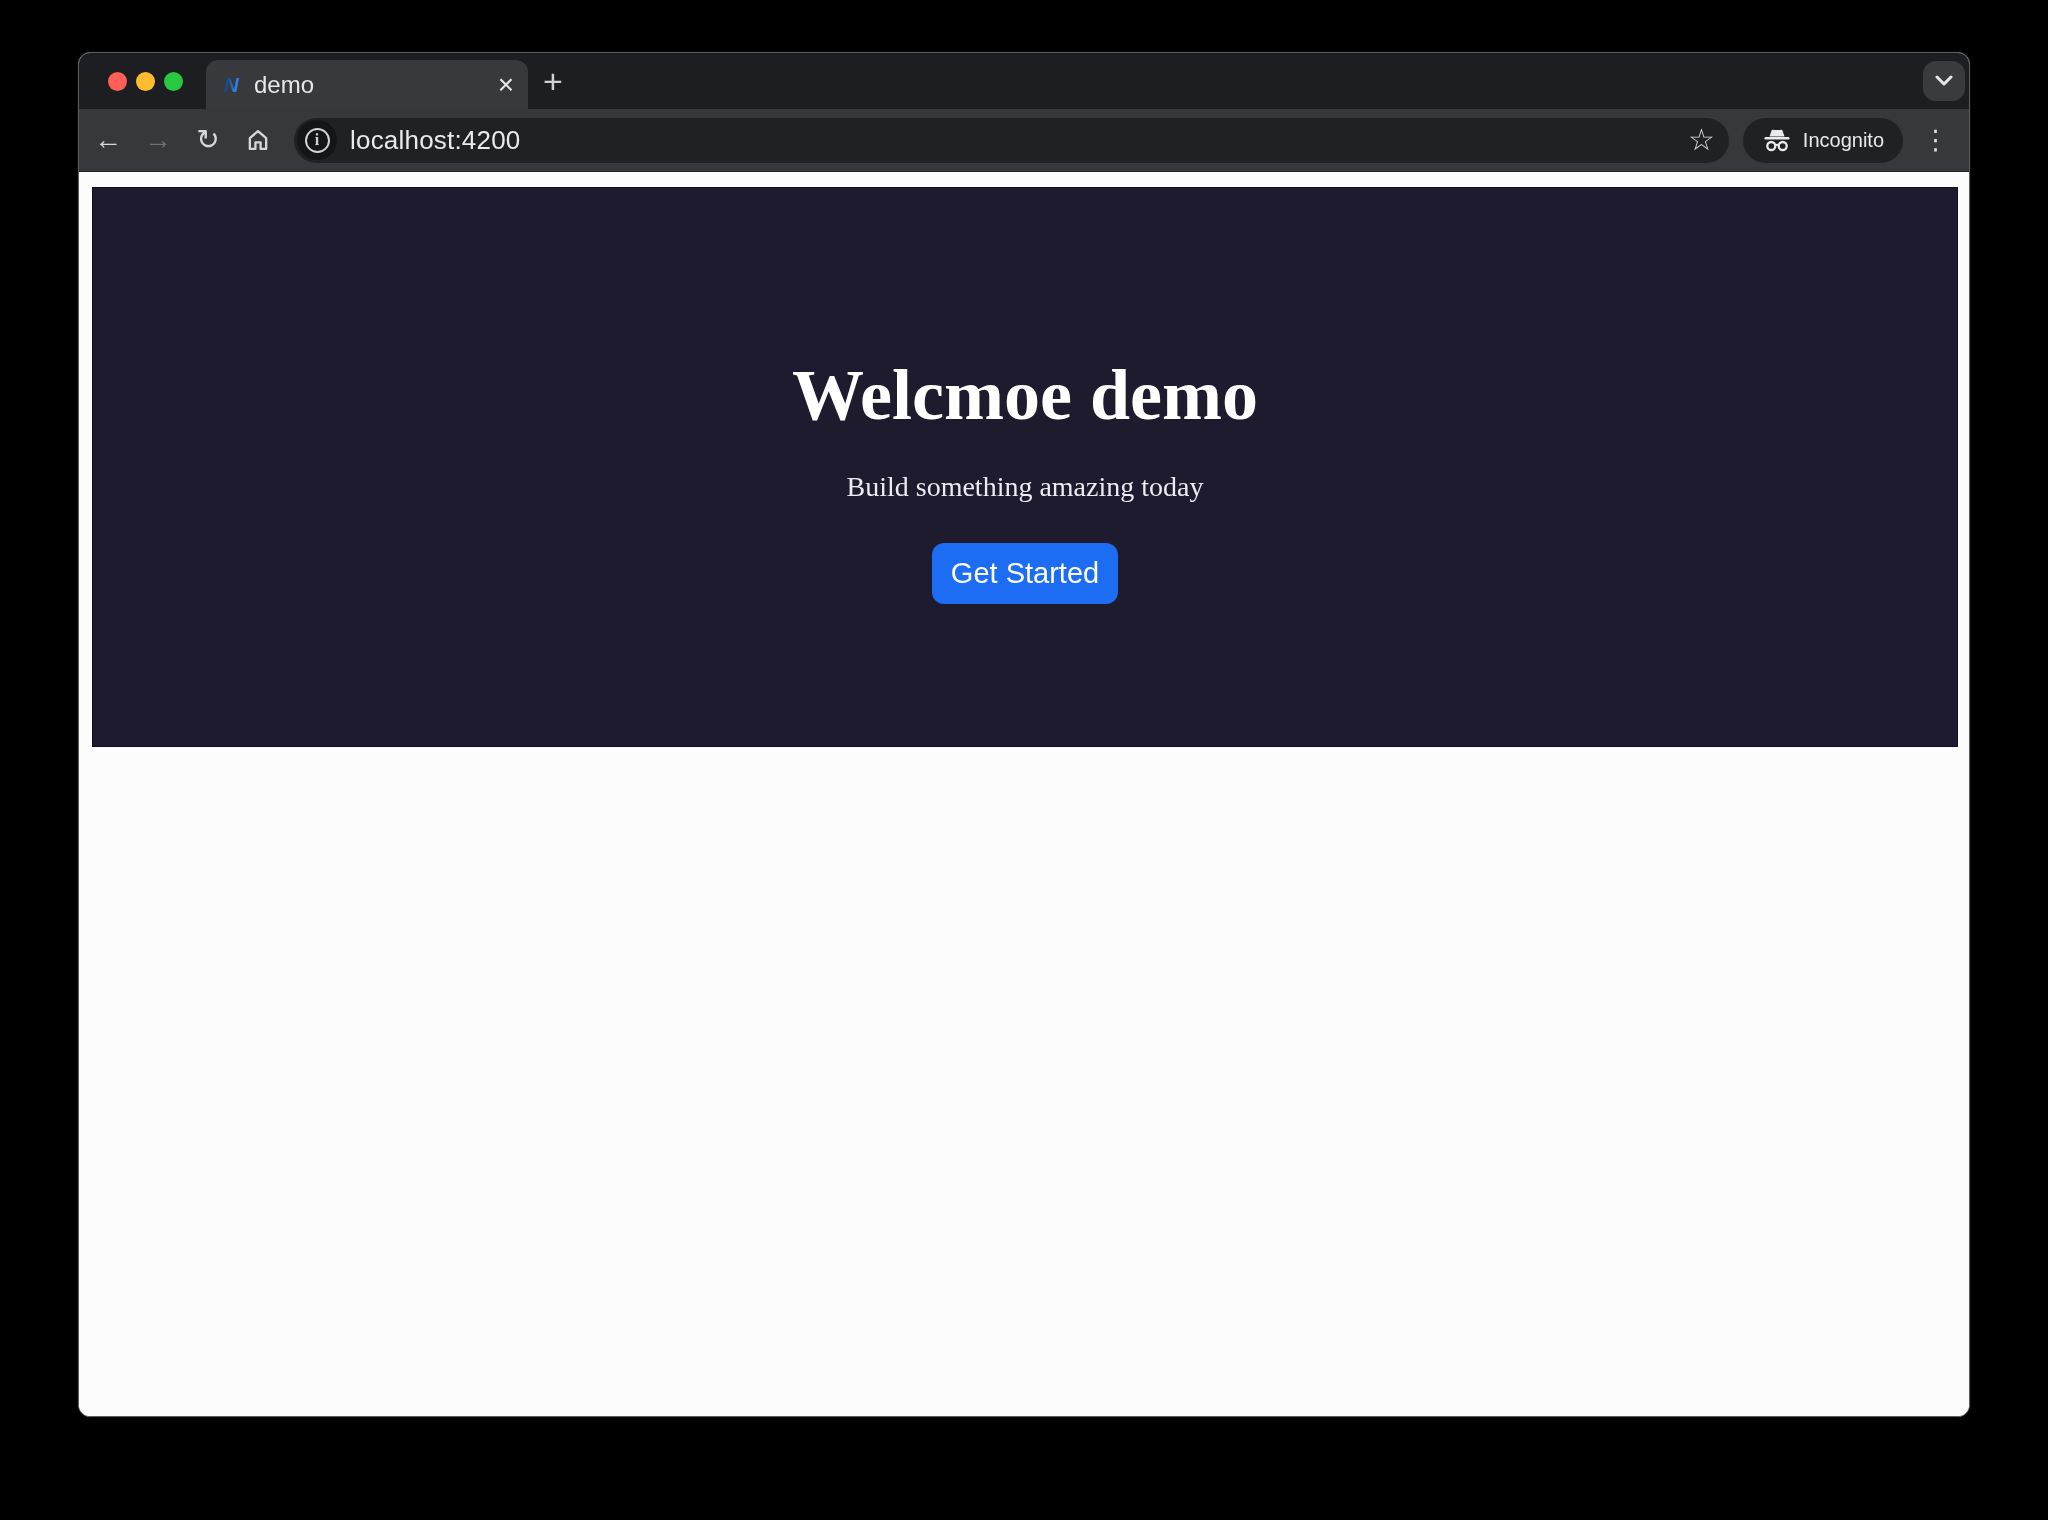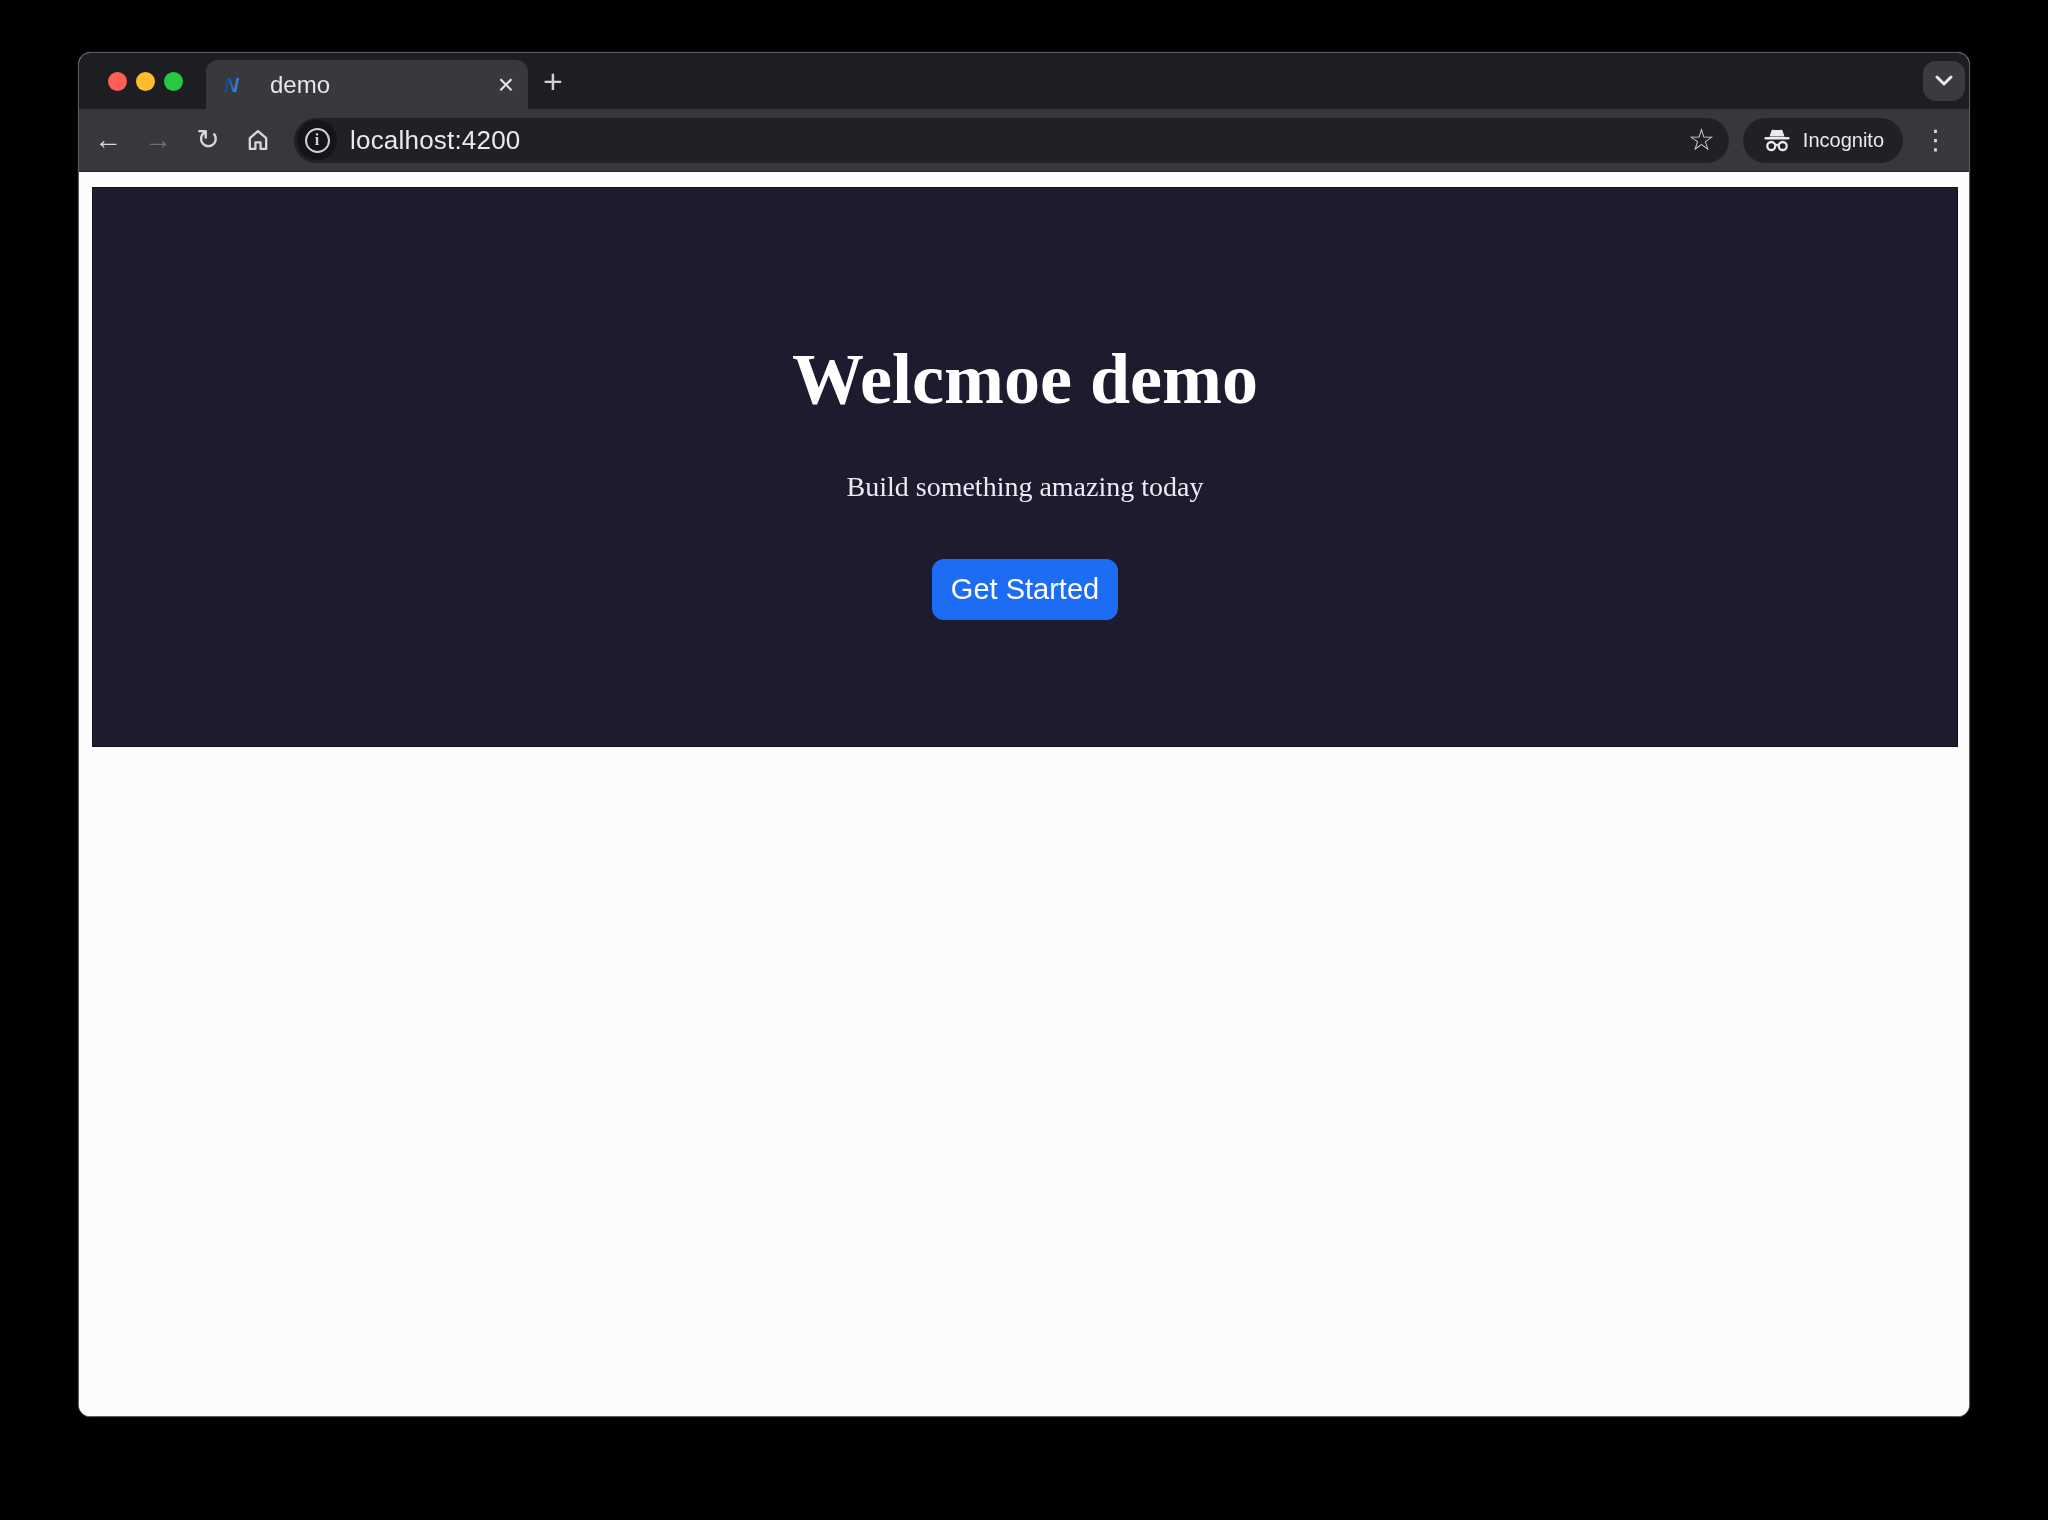--- a/index.html
+++ b/index.html
@@ -18,21 +18,21 @@
   .light.yellow { background:#febc2e; }
   .light.green { background:#28c840; }
 
   .tab { position:absolute; left:127px; top:7px; width:322px; height:49px;
          background:#38393c; border-radius:12px 12px 0 0;
          display:flex; align-items:center; padding:0 14px; }
   .favicon { width:22px; height:22px; font-weight:bold; font-size:21px; line-height:22px;
              text-align:center; font-style:italic;
              background:linear-gradient(100deg,#123a66 20%,#2f7de1 70%,#6fb3ff);
              -webkit-background-clip:text; background-clip:text; color:transparent; }
-  .tab-title { margin-left:28px; color:#e6e7e9; font-size:24px; flex:1; }
+  .tab-title { margin-left:12px; color:#e6e7e9; font-size:24px; flex:1; }
   .tab-close { color:#e6e7e9; font-size:28px; line-height:28px; cursor:default; }
 
   .newtab { position:absolute; left:452px; top:8px; width:44px; height:42px;
             color:#cfd1d4; font-size:34px; line-height:40px; text-align:center;
             font-weight:300; }
   .tab-overflow { position:absolute; left:1844px; top:8px; width:42px; height:40px;
                   background:#3a3b3e; border-radius:13px; display:flex;
                   align-items:center; justify-content:center; }
 
   
@@ -55,21 +55,21 @@
 
   .incog { height:45px; background:#202124; border-radius:23px; display:flex;
            align-items:center; gap:11px; padding:0 19px; margin-right:15px; }
   .incog-label { color:#e8eaed; font-size:20px; }
   .menu-dots { color:#d6d7d9; font-size:27px; line-height:1; padding:0 4px; }
 
   
   .page { height:1245px; background:#fcfcfd; padding:15px 11px 0 13px; }
   .hero { height:560px; background:#1d1b2d; border:1px solid #121020;
           display:flex; flex-direction:column; align-items:center;
-          justify-content:center; padding-top:29px;gap:16px; }
+          justify-content:center; padding-top:29px; }
   .hero-title { font-family:"Liberation Serif", serif; font-weight:bold;
                 color:#ffffff; font-size:72px; line-height:1; }
   .hero-sub { font-family:"Liberation Serif", serif; color:#eceaf2;
               font-size:28px; line-height:1; margin-top:42px; }
   .cta { margin-top:42px; width:186px; height:61px; background:#1c6cf4;
          border:none; border-radius:12px; color:#fff; font-size:29px;
          font-weight:500; font-family:"Liberation Sans", sans-serif; }
 </style>
 </head>
 <body>

